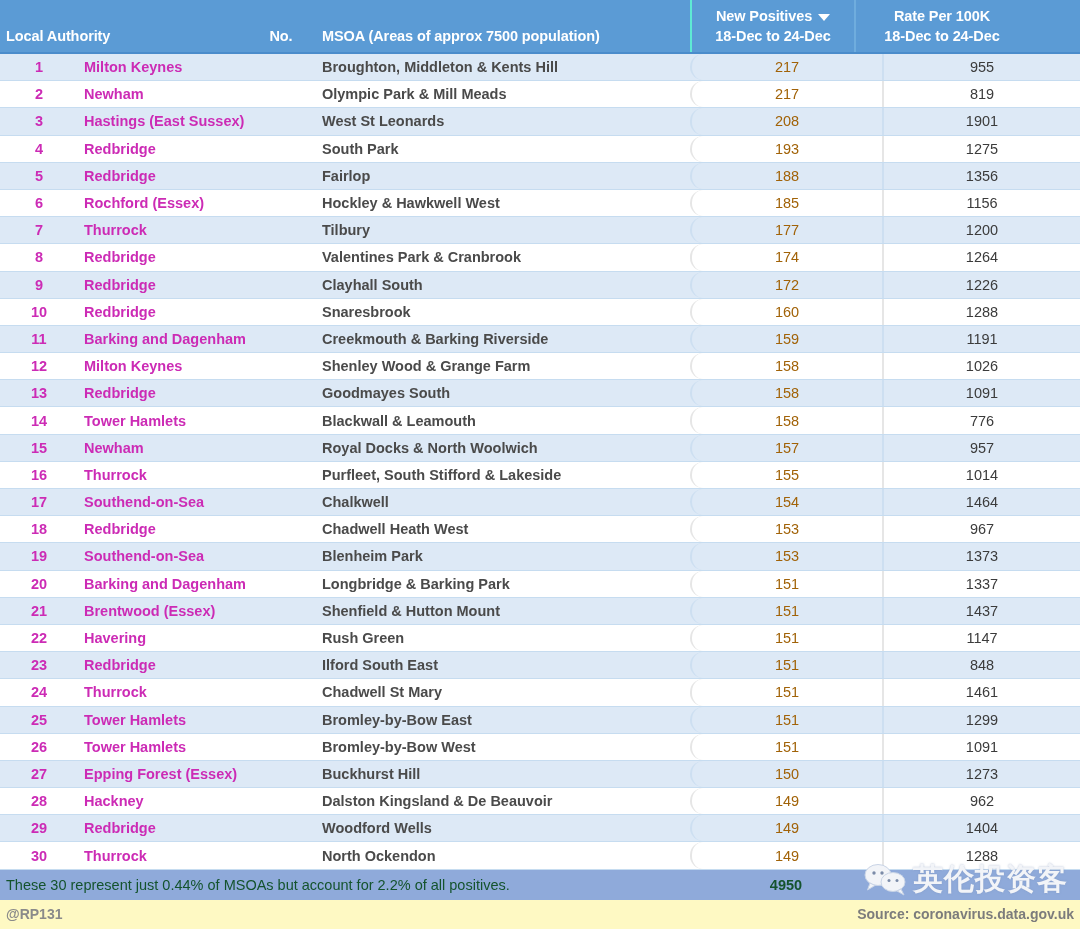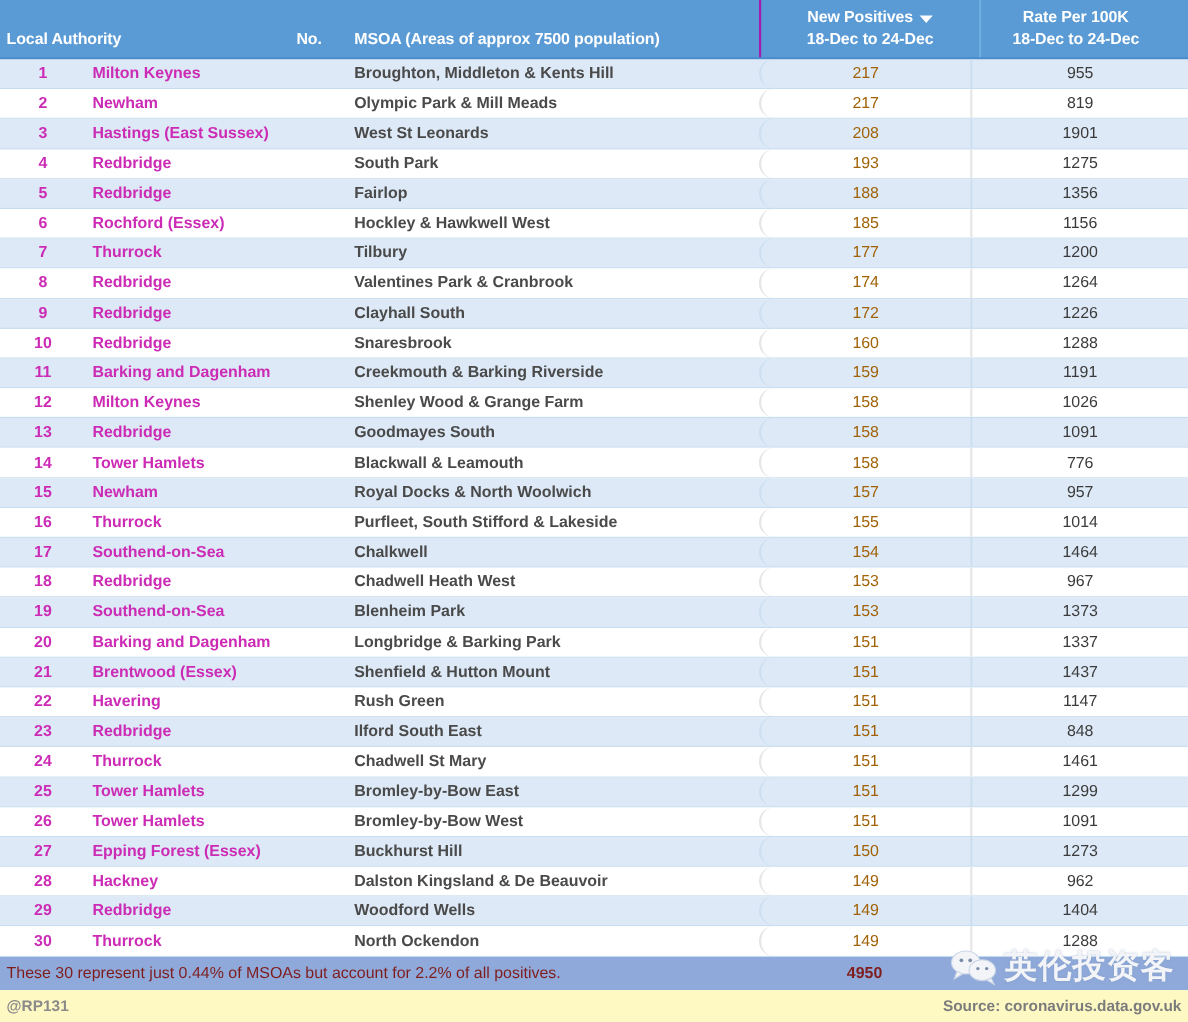--- a/index.html
+++ b/index.html
@@ -50,21 +50,21 @@
   }
   .th .bot-line {
     font-size: 14.5px;
     font-weight: bold;
     line-height: 20px;
     white-space: nowrap;
   }
   .th.c-no     { width: 78px;  align-items: center; }
   .th.c-la     { width: 242px; align-items: flex-start; padding-left: 6px; }
   .th.c-msoa   { width: 370px; align-items: flex-start; padding-left: 2px; }
-  .th.c-new    { width: 200px; align-items: center; border-left: 2px solid #a21caf; }
+  .th.c-new    { width: 164px; align-items: center; border-left: 2px solid #5eead4; }
   .th.c-rate   { width: 174px; align-items: center; border-left: 2px solid #6fadde; }
 
   .sort-row {
     display: flex;
     align-items: center;
     gap: 6px;
     justify-content: center;
   }
   .caret-down {
     width: 0; height: 0;
@@ -128,21 +128,21 @@
     border-left: 2px solid #cddff1;
   }
   .tr.even .td.c-new, .tr.even .td.c-rate { border-left-color: #e6e6e6; }
 
   
   .summary {
     display: flex;
     height: 30px;
     align-items: center;
     background: #8faada;
-    color: #7f1d1d;
+    color: #14532d;
     box-sizing: border-box;
     position: relative;
   }
   .summary .sum-text {
     width: 690px;
     padding-left: 6px;
     font-size: 14.5px;
     box-sizing: border-box;
     white-space: nowrap;
   }

